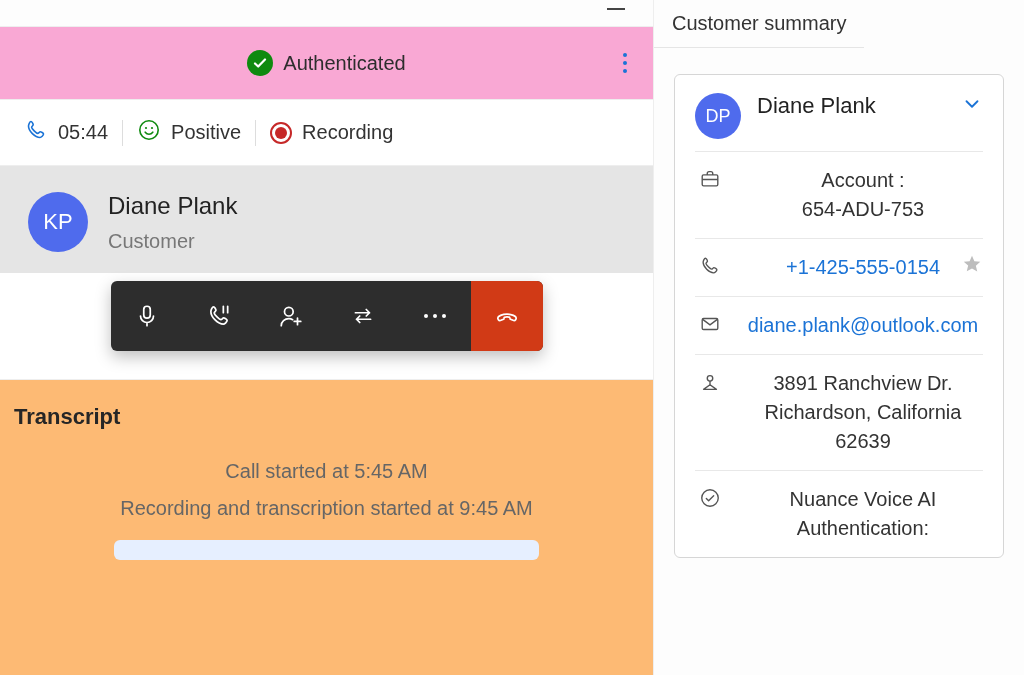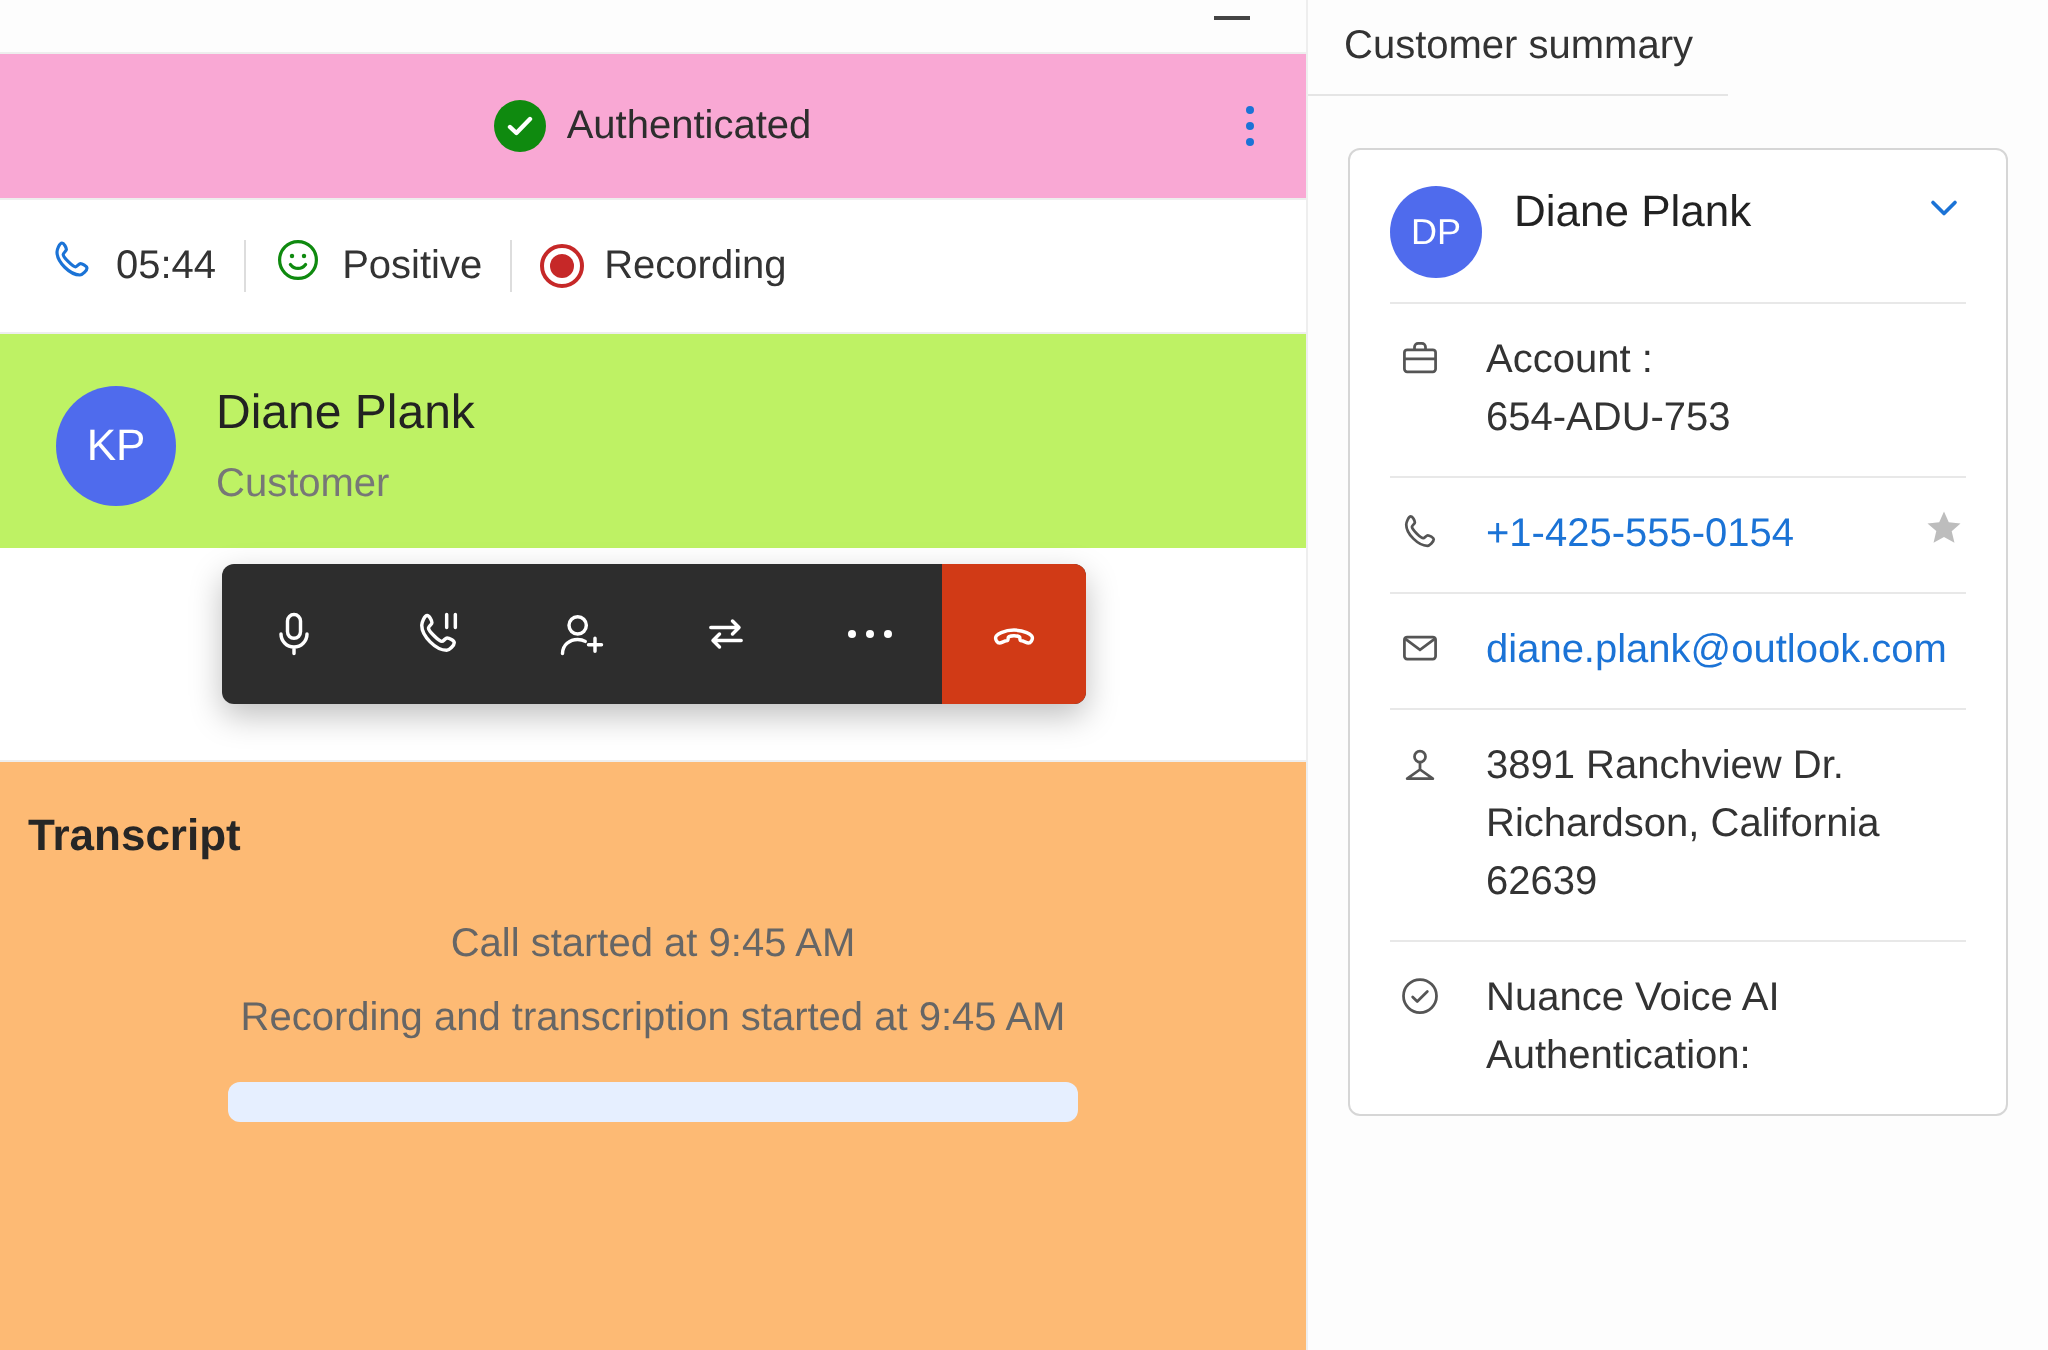--- a/index.html
+++ b/index.html
@@ -19,21 +19,21 @@
   .auth-bar .more-v span { width:4px; height:4px; border-radius:50%; background:#1b73d6; }
 
   .status-bar { display:flex; align-items:center; gap:14px; padding:18px 24px; border-bottom:1px solid #eee; background:#fff;}
   .status-bar .sep { width:1px; height:26px; background:#ddd; }
   .status-item { display:flex; align-items:center; gap:10px; font-size:20px; color:#333;}
   .icon-phone-blue svg { width:24px; height:24px; }
   .icon-smile svg { width:24px; height:24px; }
   .icon-rec { width:22px; height:22px; border-radius:50%; border:2px solid #c62828; display:flex; align-items:center; justify-content:center;}
   .icon-rec span { width:12px; height:12px; border-radius:50%; background:#c62828;}
 
-  .caller { display:flex; align-items:flex-start; padding:26px 28px 20px 28px; gap:20px; background:#bef264;}
+  .caller { display:flex; align-items:flex-start; padding:26px 28px 20px 28px; gap:20px; background:#e5e5e5;}
   .avatar { width:60px; height:60px; border-radius:50%; background:#4f6bed; color:#fff; display:flex; align-items:center; justify-content:center; font-size:22px; font-weight:500;}
   .caller-name { font-size:24px; color:#222; }
   .caller-role { font-size:20px; color:#777; margin-top:10px;}
 
   .control-bar-wrap { display:flex; justify-content:center; padding: 8px 0 28px 0; background:#fff; border-bottom:1px solid #eee;}
   .control-bar { display:flex; background:#2d2d2d; border-radius:6px; overflow:hidden; box-shadow:0 6px 16px rgba(0,0,0,0.25);}
   .ctrl-btn { width:72px; height:70px; display:flex; align-items:center; justify-content:center; cursor:pointer;}
   .ctrl-btn.end { background:#d13a16; }
   .ctrl-btn svg { width:26px; height:26px; }
   .ctrl-dots { display:flex; gap:5px; }
@@ -47,21 +47,21 @@
   .tab-header { border-bottom:1px solid #e5e5e5; padding:12px 18px 12px 18px; font-size:20px; color:#333; display:inline-block; position:relative;}
   .right-tabs { display:flex; border-bottom:none;}
 
   .card { margin:26px 20px; border:1px solid #d6d6d6; border-radius:6px; background:#fff; padding:0 20px;}
   .card-head { display:flex; align-items:flex-start; gap:16px; padding:18px 0 12px 0;}
   .card-head .avatar-sm { width:46px; height:46px; border-radius:50%; background:#4f6bed; color:#fff; display:flex; align-items:center; justify-content:center; font-size:18px; font-weight:500;}
   .card-head .nm { font-size:22px; color:#222; flex:1;}
   .chev { cursor:pointer;}
   .chev svg { width:22px; height:22px; }
 
-  .field { display:flex; gap:18px; padding:14px 0; border-top:1px solid #e8e8e8; font-size:20px; color:#333; align-items:flex-start; position:relative;}
+  .field { display:flex; gap:18px; padding:14px 0; border-top:1px solid #e8e8e8; font-size:20px; color:#333; align-items:flex-start; position:relative;text-align:center;}
   .field:first-of-type { border-top:none;}
   .field .ficon { width:30px; display:flex; justify-content:center; padding-top:2px;}
   .field .ficon svg { width:22px; height:22px; }
   .field .fval { flex:1; word-break:break-word; line-height:1.45;}
   .field .fval.link { color:#1b73d6;}
   .star { position:absolute; right:0; top:14px;}
   .star svg { width:22px; height:22px; fill:#bdbdbd;}
 </style>
 </head>
 <body>
@@ -162,21 +162,21 @@
         <div class="ctrl-btn end">
           <svg viewBox="0 0 24 24">
               <path d="M3.5 13.8c0-1.6 4.2-3.6 8.5-3.6s8.5 2 8.5 3.6c0 1-.8 2.4-1.8 2.4-.9 0-2.4-1.1-3.2-1.1-.7 0-.8 0-.8-1.3 0-.7-1.5-1-2.7-1s-2.7.3-2.7 1c0 1.3-.1 1.3-.8 1.3-.8 0-2.3 1.1-3.2 1.1-1 0-1.8-1.4-1.8-2.4Z" fill="none" stroke="#fff" stroke-width="1.6" stroke-linejoin="round"></path>
             </svg>
         </div>
       </div>
     </div>
 
     <div class="transcript">
       <h2>Transcript</h2>
-      <div class="t-line">Call started at 9:45 AM</div>
+      <div class="t-line">Call started at 5:45 AM</div>
       <div class="t-line">Recording and transcription started at 9:45 AM</div>
       <div class="bubble"></div>
     </div>
 
   </div>
 
   <div class="right">
     <div class="right-tabs">
       <div class="tab-header">Customer summary</div>
     </div>

